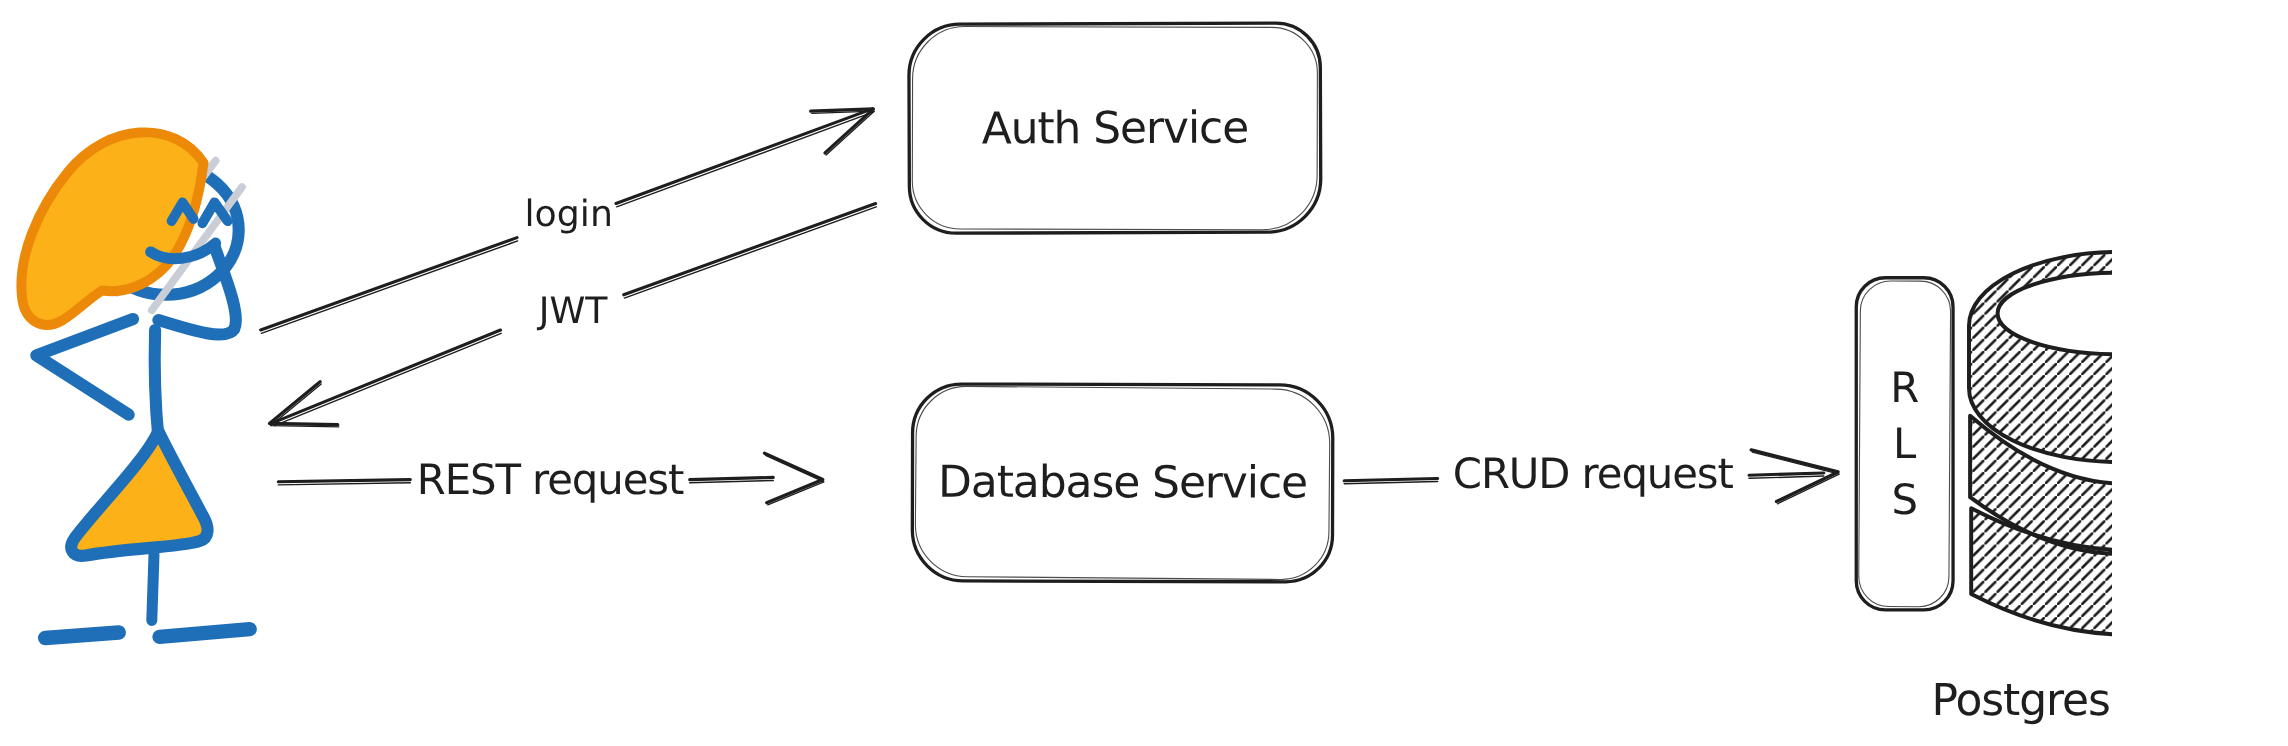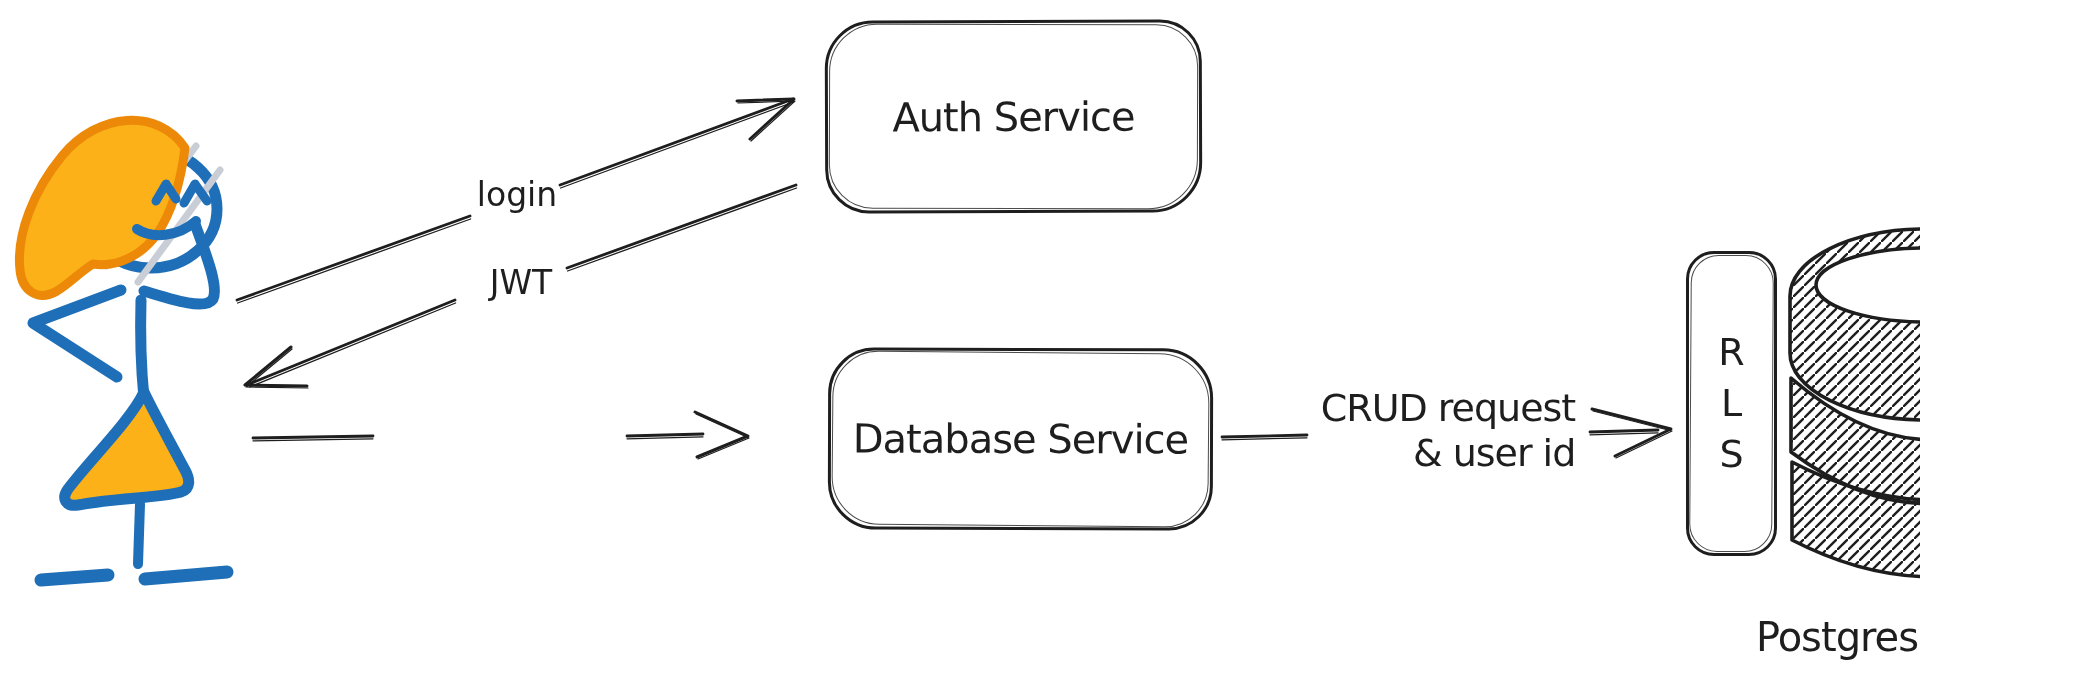--- a/index.html
+++ b/index.html
@@ -39,21 +39,21 @@
   }
   .node-auth   { left: 825px;  top: 20px;  width: 377px; height: 193px; border-radius: 48px 42px 50px 44px; transform: rotate(-0.2deg); }
   .node-db     { left: 828px;  top: 348px; width: 385px; height: 182px; border-radius: 46px 50px 44px 48px; transform: rotate(0.15deg); }
   .node-rls    { left: 1686px; top: 251px; width: 91px;  height: 305px; border-radius: 28px; flex-direction: column; }
   .node-label  { font-size: 40px; letter-spacing: -1px; white-space: nowrap; }
   .rls-letter  { font-size: 38px; line-height: 51px; }
   
   .arrow-label {
     position: absolute;
     transform: translate(-50%, -50%);
-    text-align: right;
+    text-align: left;
     white-space: nowrap;
   }
   .lbl-login { left: 517px;  top: 194px; font-size: 33px; }
   .lbl-jwt   { left: 521px;  top: 282px; font-size: 33px; }
   .lbl-rest  { left: 500px;  top: 437px; font-size: 38px; line-height: 45px; letter-spacing: -1px; }
   .lbl-crud  { left: 1448px; top: 431px; font-size: 38px; line-height: 45px; letter-spacing: -1px; }
   .caption-postgres {
     position: absolute;
     left: 1837px; top: 637px;
     transform: translate(-50%, -50%);
@@ -146,22 +146,22 @@
     <span class="rls-letter">R</span>
     <span class="rls-letter">L</span>
     <span class="rls-letter">S</span>
   </div>
 
   <div class="arrow-label lbl-login">login</div>
 
   <div class="arrow-label lbl-jwt">JWT</div>
 
   <div class="arrow-label lbl-rest">
+    <div>REST request</div>
   </div>
 
   <div class="arrow-label lbl-crud">
     <div>CRUD request</div>
-    <div>&amp; user id</div>
   </div>
 
   <div class="caption-postgres">Postgres</div>
 
 </div>
 
 </body></html>

